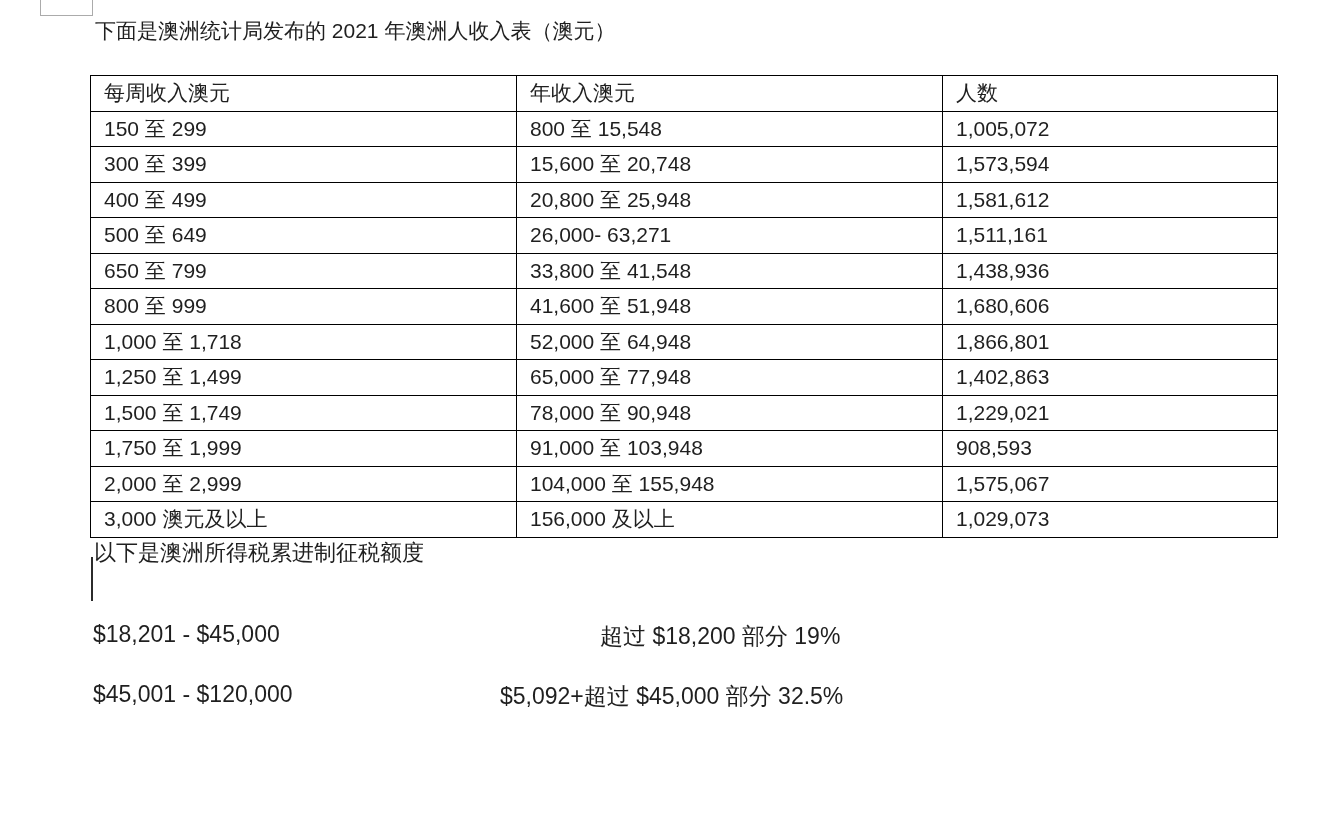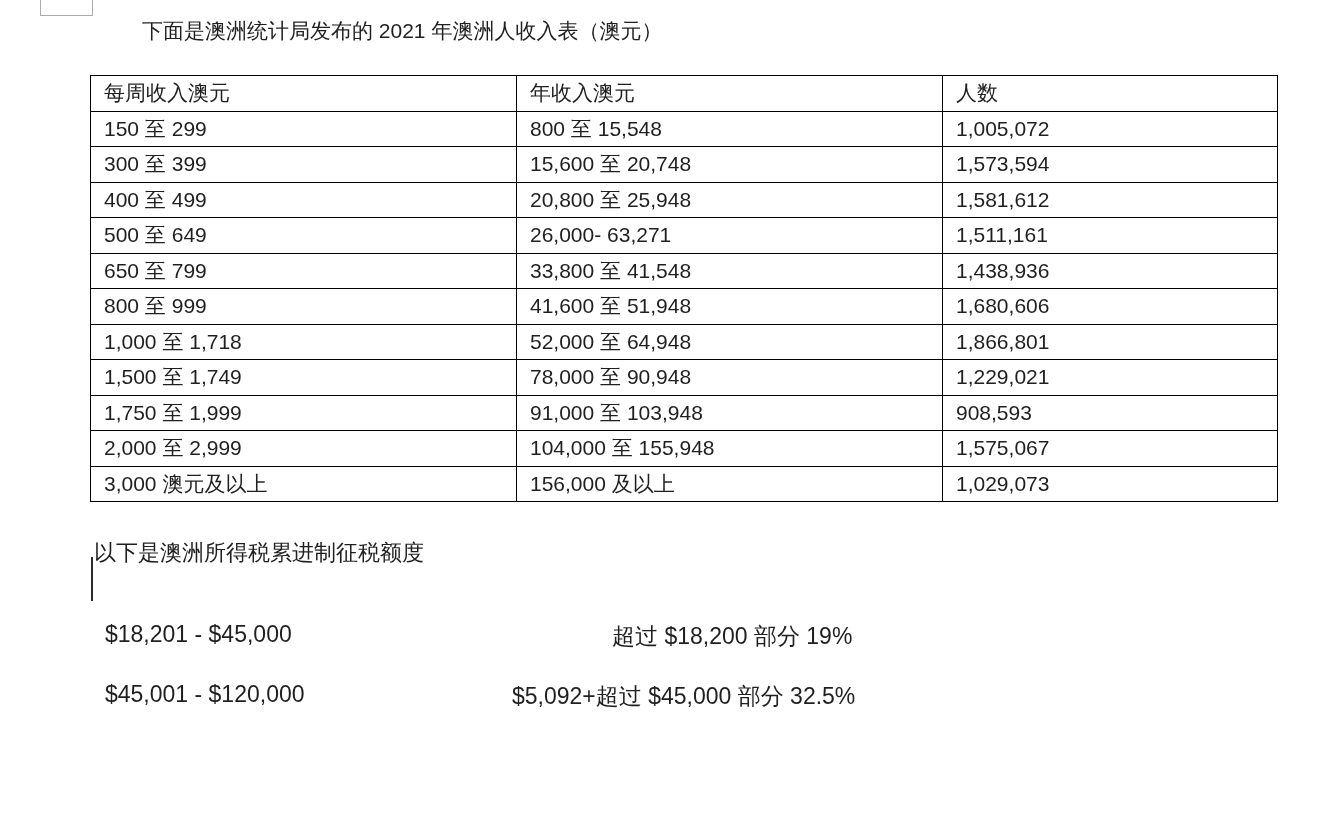--- a/index.html
+++ b/index.html
@@ -26,21 +26,20 @@
     border: 1px solid #ababab;
     background: #ffffff;
   }
   .doc-title {
     position: absolute;
     left: 95px;
     top: 17px;
     font-size: 21px;
     line-height: 27px;
     white-space: nowrap;
-    margin-left: 47px;
   }
   table.income {
     position: absolute;
     left: 90px;
     top: 75px;
     width: 1187px;
     border-collapse: collapse;
     table-layout: fixed;
   }
   table.income th,
@@ -65,21 +64,21 @@
   }
   .tax-heading {
     position: absolute;
     left: 94px;
     top: 538px;
     font-size: 22px;
     white-space: nowrap;
   }
   .tax-line {
     position: absolute;
-    left: 12px;
+    left: 0;
     width: 1198px;
     height: 30px;
     font-size: 23px;
     white-space: nowrap;
   }
   .tax-line .range {
     position: absolute;
     left: 93px;
     top: 0;
   }
@@ -146,20 +145,25 @@
         <td>800 至 999</td>
         <td>41,600 至 51,948</td>
         <td>1,680,606</td>
       </tr>
       <tr>
         <td>1,000 至 1,718</td>
         <td>52,000 至 64,948</td>
         <td>1,866,801</td>
       </tr>
       <tr>
+        <td>1,250 至 1,499</td>
+        <td>65,000 至 77,948</td>
+        <td>1,402,863</td>
+      </tr>
+      <tr>
         <td>1,500 至 1,749</td>
         <td>78,000 至 90,948</td>
         <td>1,229,021</td>
       </tr>
       <tr>
         <td>1,750 至 1,999</td>
         <td>91,000 至 103,948</td>
         <td>908,593</td>
       </tr>
       <tr>

